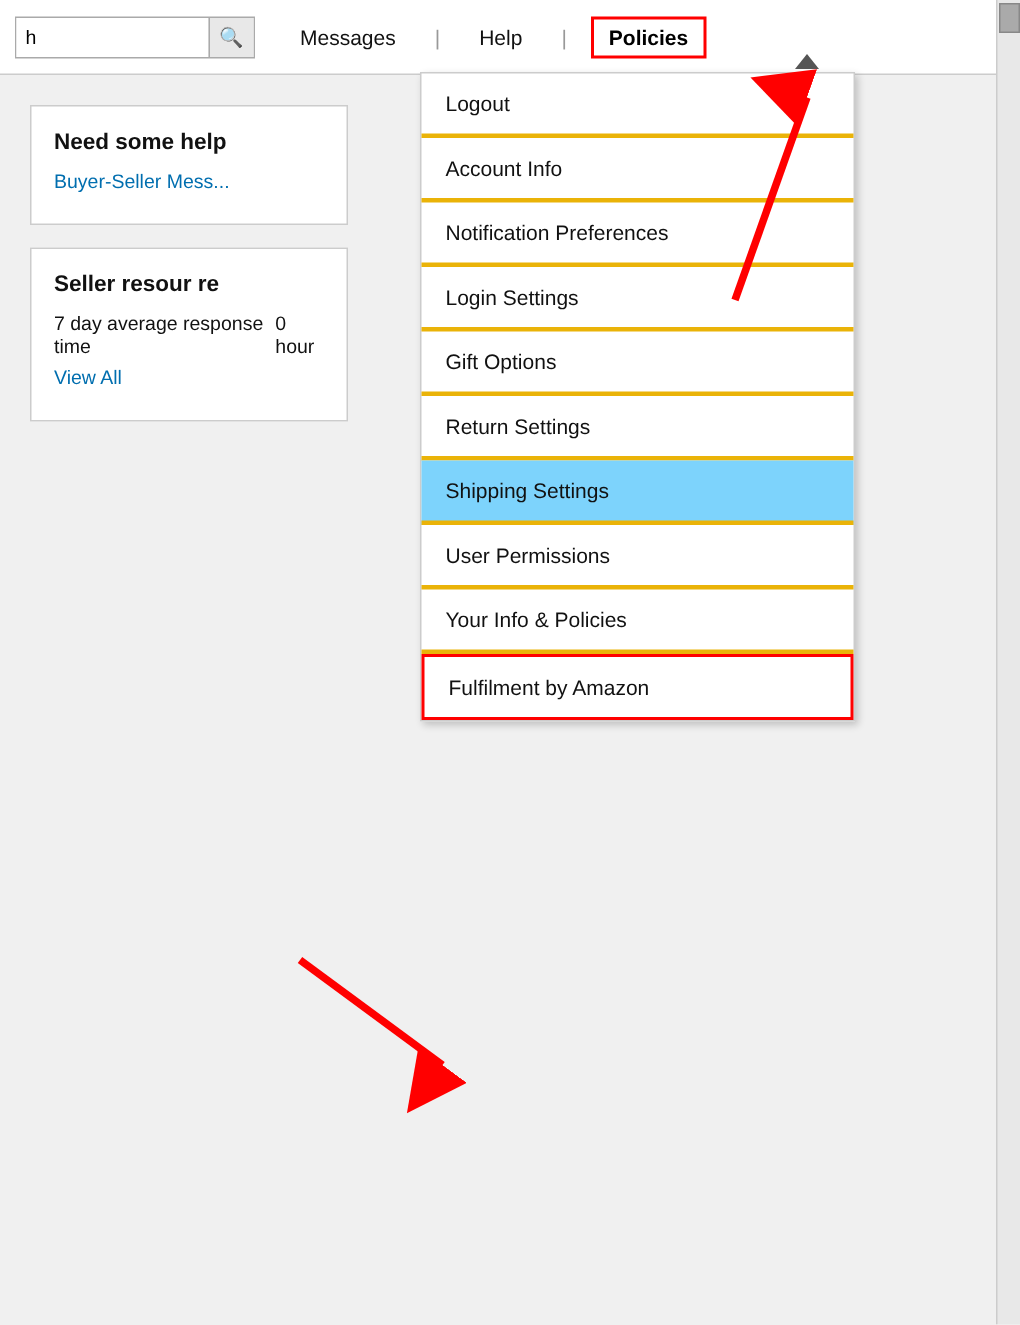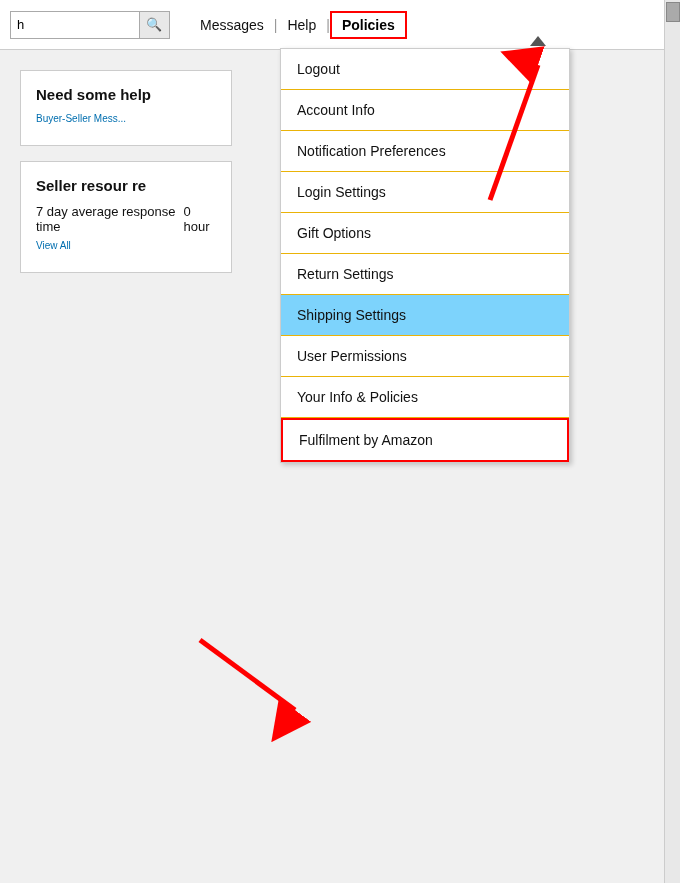--- a/index.html
+++ b/index.html
@@ -52,21 +52,21 @@
       display: flex;
       align-items: center;
       justify-content: center;
       font-size: 13px;
     }
 
     .nav-links {
       display: flex;
       align-items: center;
       margin-left: 20px;
-      gap: 0;
+      gap: 16px;
     }
 
     .nav-link {
       color: #111;
       text-decoration: none;
       padding: 4px 10px;
       font-size: 14px;
       cursor: pointer;
     }
 
@@ -104,21 +104,21 @@
       height: 0;
       border-left: 8px solid transparent;
       border-right: 8px solid transparent;
       border-bottom: 10px solid #555;
       z-index: 200;
     }
 
     .dropdown-item {
       padding: 12px 16px;
       cursor: pointer;
-      border-bottom: 1px solid #eab308;
+      border-bottom: 3px solid #eab308;
       color: #111;
       font-size: 14px;
     }
 
     .dropdown-item.active {
       background: #7dd3fc;
     }
 
     .dropdown-item.highlighted {
       border: 2px solid red;
@@ -141,21 +141,21 @@
     .panel-title {
       font-weight: bold;
       font-size: 15px;
       margin-bottom: 10px;
       color: #111;
     }
 
     .panel-link {
       color: #006EAF;
       text-decoration: none;
-      font-size: 10px;
+      font-size: 13px;
       display: block;
       margin-bottom: 6px;
       cursor: pointer;
     }
 
     
     .scrollbar {
       position: absolute;
       right: 0;
       top: 0;

